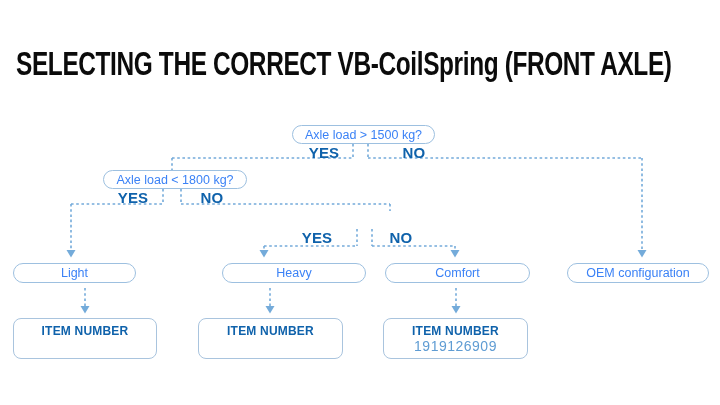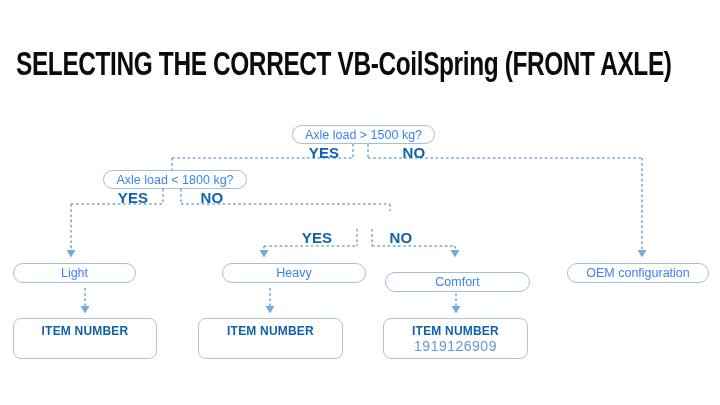--- a/index.html
+++ b/index.html
@@ -99,21 +99,21 @@
 
   <span class="yn" style="left:317px;top:229px;">YES</span>
   <span class="yn" style="left:401px;top:229px;">NO</span>
 
   <div class="node pill" style="left:13px;top:263px;width:123px;">
     <span>Light</span>
   </div>
   <div class="node pill" style="left:198px;top:263px;width:144px;margin-left:24px;">
     <span>Heavy</span>
   </div>
-  <div class="node pill" style="left:385px;top:272px;width:145px;">
+  <div class="node pill" style="left:385px;top:263px;width:145px;">
     <span>Comfort</span>
   </div>
   <div class="node pill" style="left:567px;top:263px;width:142px;">
     <span>OEM configuration</span>
   </div>
 
   <div class="itembox" style="left:13px;top:318px;width:144px;">
     <div class="ihead">ITEM NUMBER</div>
   </div>
   <div class="itembox" style="left:198px;top:318px;width:145px;">

